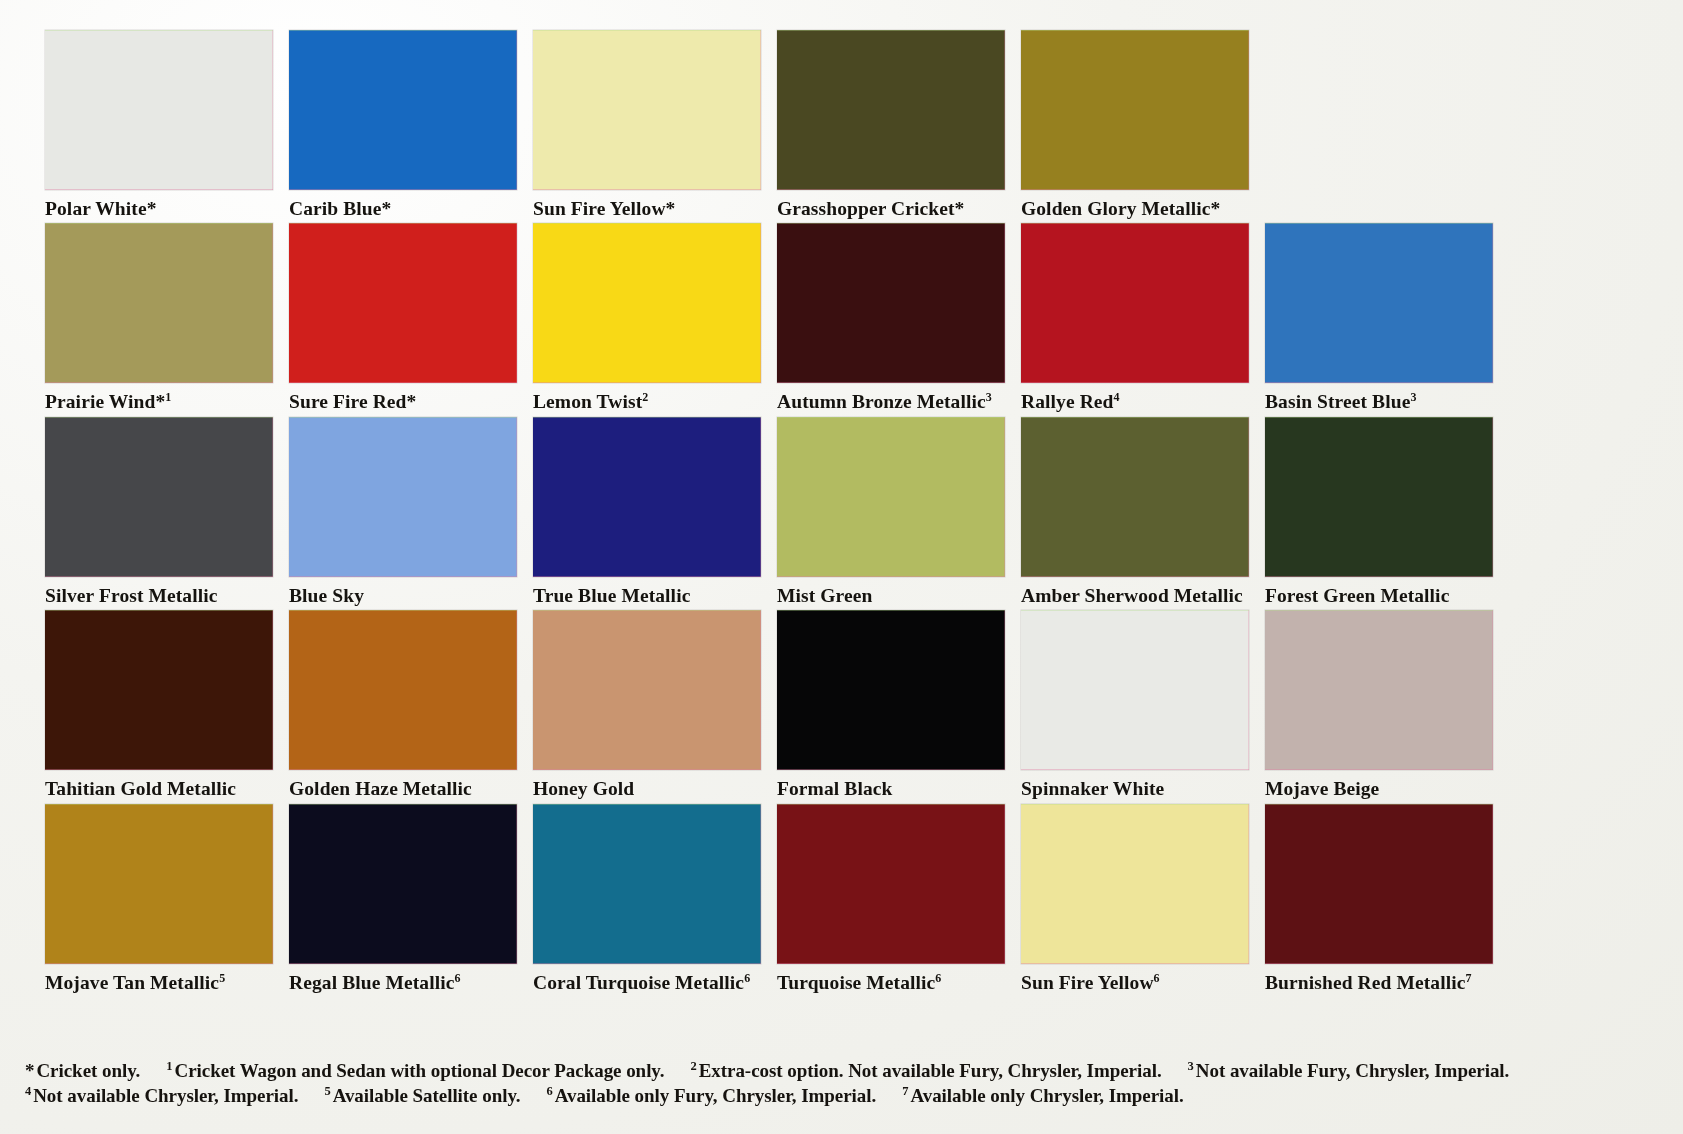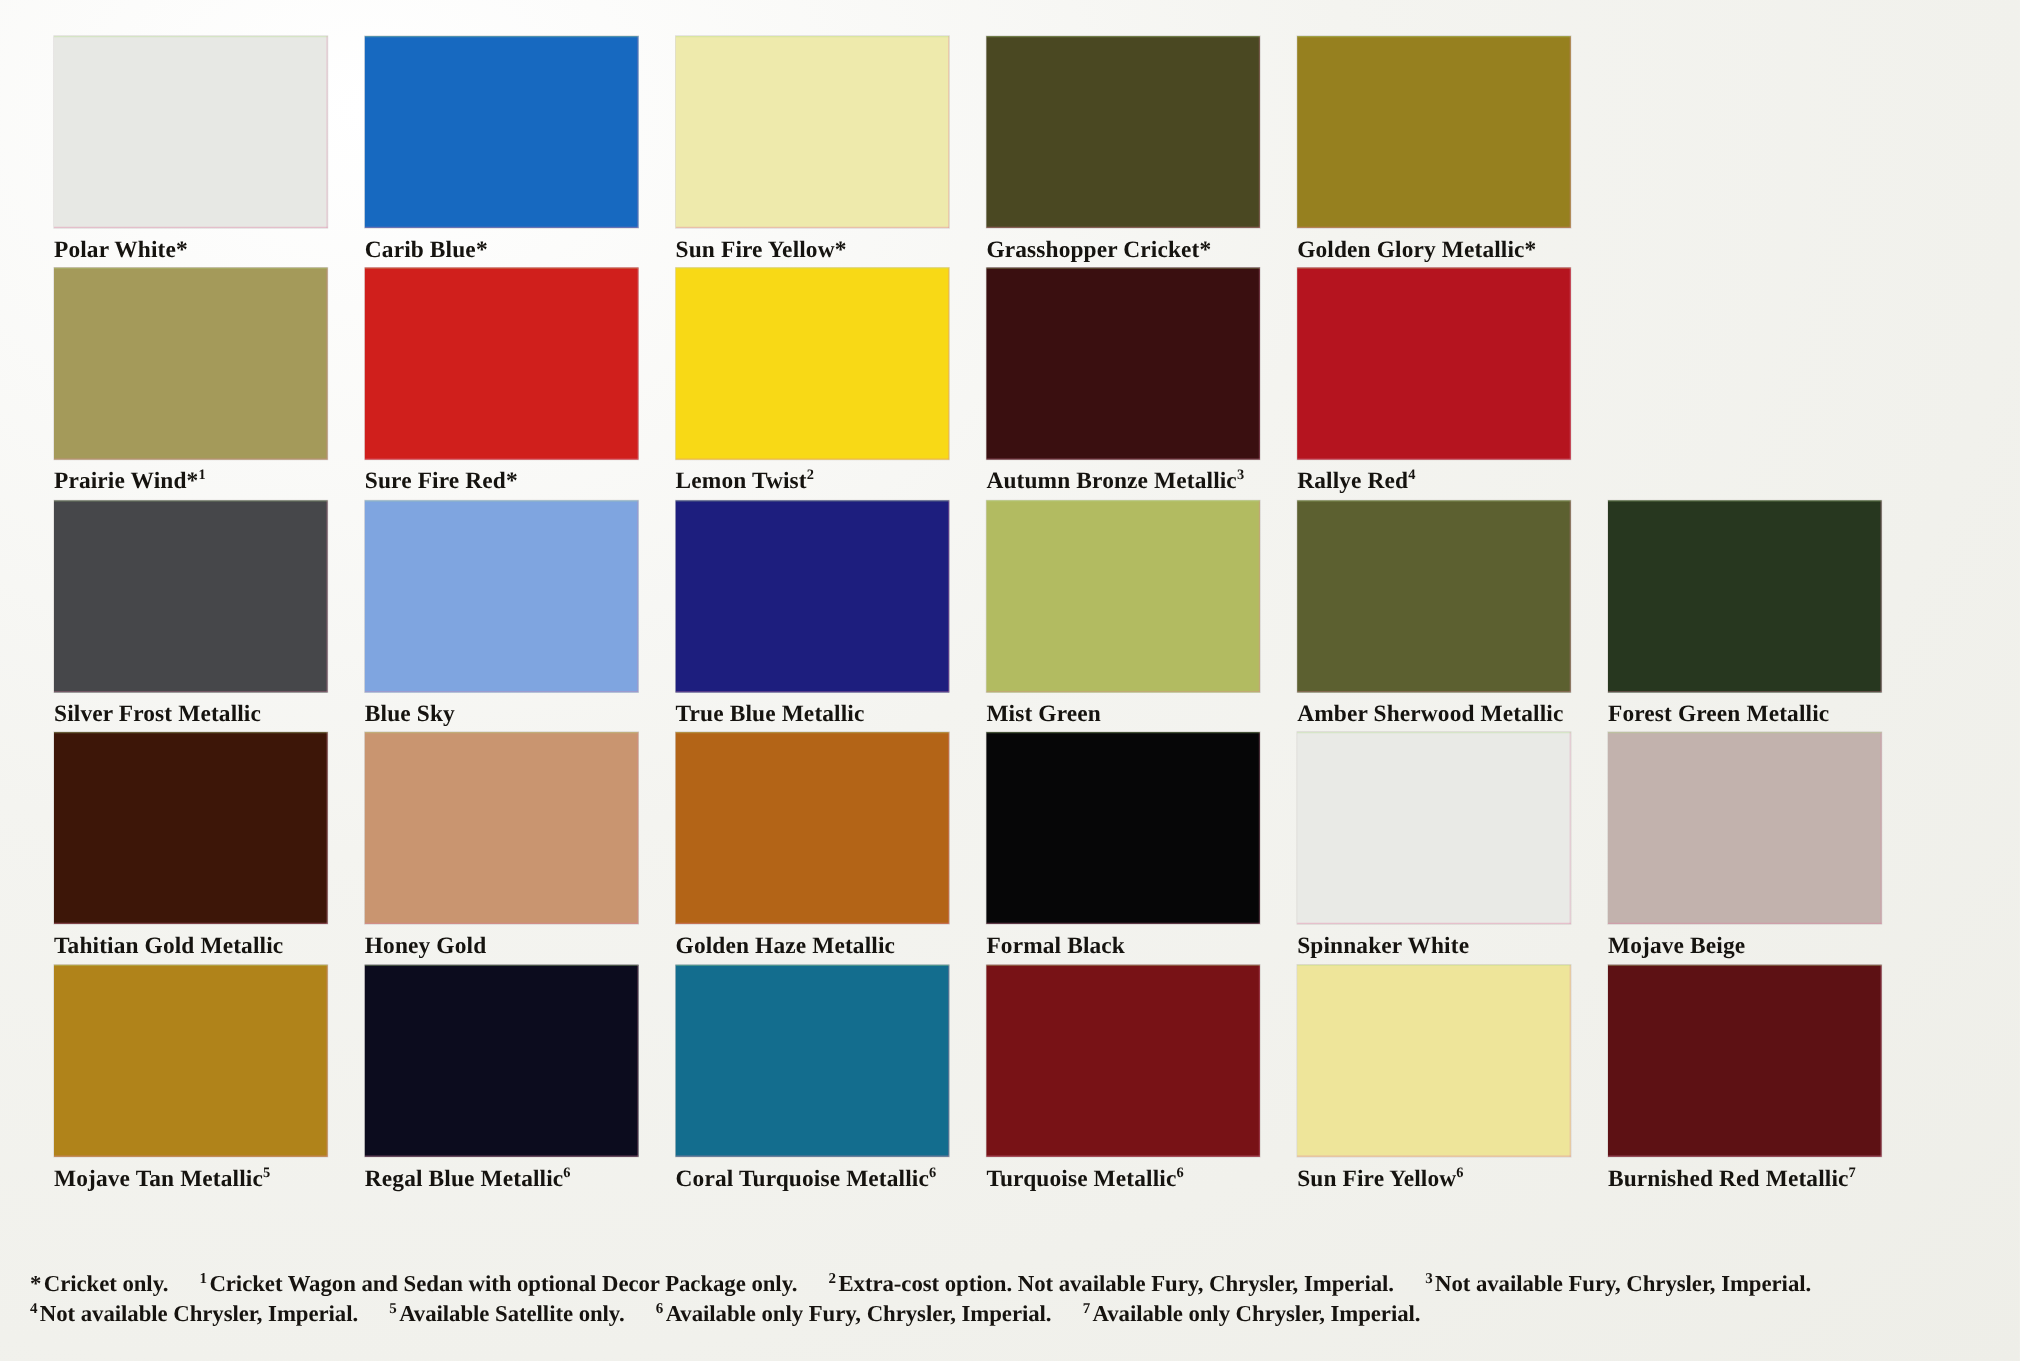--- a/index.html
+++ b/index.html
@@ -25,21 +25,21 @@
 
   #chart {
     position: absolute;
     left: 25px;
     top: 30px;
     width: 1635px;
   }
 
   .swatch-row {
     display: flex;
-    gap: 31px;
+    gap: 16px;
     margin-bottom: 4px;
     padding-left: 20px;
   }
 
   .swatch-cell {
     width: 228px;
     flex: 0 0 228px;
   }
 
   .swatch-chip {
@@ -151,20 +151,24 @@
         <div class="swatch-label"><span>Lemon Twist</span><sup>2</sup></div>
       </div>
       <div class="swatch-cell">
         <div class="swatch-chip" title="Autumn Bronze Metallic" style="background: rgb(58, 15, 16);"></div>
         <div class="swatch-label"><span>Autumn Bronze Metallic</span><sup>3</sup></div>
       </div>
       <div class="swatch-cell">
         <div class="swatch-chip" title="Rallye Red" style="background: rgb(181, 20, 31);"></div>
         <div class="swatch-label"><span>Rallye Red</span><sup>4</sup></div>
       </div>
+      <div class="swatch-cell">
+        <div class="swatch-chip" title="Basin Street Blue" style="background: rgb(47, 116, 188);"></div>
+        <div class="swatch-label"><span>Basin Street Blue</span><sup>3</sup></div>
+      </div>
     </div>
     <div class="swatch-row">
       <div class="swatch-cell">
         <div class="swatch-chip" title="Silver Frost Metallic" style="background: rgb(70, 71, 74);"></div>
         <div class="swatch-label"><span>Silver Frost Metallic</span></div>
       </div>
       <div class="swatch-cell">
         <div class="swatch-chip" title="Blue Sky" style="background: rgb(127, 165, 224);"></div>
         <div class="swatch-label"><span>Blue Sky</span></div>
       </div>
@@ -184,26 +188,26 @@
         <div class="swatch-chip" title="Forest Green Metallic" style="background: rgb(39, 55, 31);"></div>
         <div class="swatch-label"><span>Forest Green Metallic</span></div>
       </div>
     </div>
     <div class="swatch-row">
       <div class="swatch-cell">
         <div class="swatch-chip" title="Tahitian Gold Metallic" style="background: rgb(61, 22, 8);"></div>
         <div class="swatch-label"><span>Tahitian Gold Metallic</span></div>
       </div>
       <div class="swatch-cell">
+        <div class="swatch-chip" title="Golden Haze Metallic" style="background: rgb(179, 100, 23);"></div>
+        <div class="swatch-label"><span>Golden Haze Metallic</span></div>
+      </div>
+      <div class="swatch-cell">
         <div class="swatch-chip" title="Honey Gold" style="background: rgb(201, 149, 112);"></div>
         <div class="swatch-label"><span>Honey Gold</span></div>
-      </div>
-      <div class="swatch-cell">
-        <div class="swatch-chip" title="Golden Haze Metallic" style="background: rgb(179, 100, 23);"></div>
-        <div class="swatch-label"><span>Golden Haze Metallic</span></div>
       </div>
       <div class="swatch-cell">
         <div class="swatch-chip" title="Formal Black" style="background: rgb(6, 6, 7);"></div>
         <div class="swatch-label"><span>Formal Black</span></div>
       </div>
       <div class="swatch-cell">
         <div class="swatch-chip" title="Spinnaker White" style="background: rgb(233, 234, 230);"></div>
         <div class="swatch-label"><span>Spinnaker White</span></div>
       </div>
       <div class="swatch-cell">

